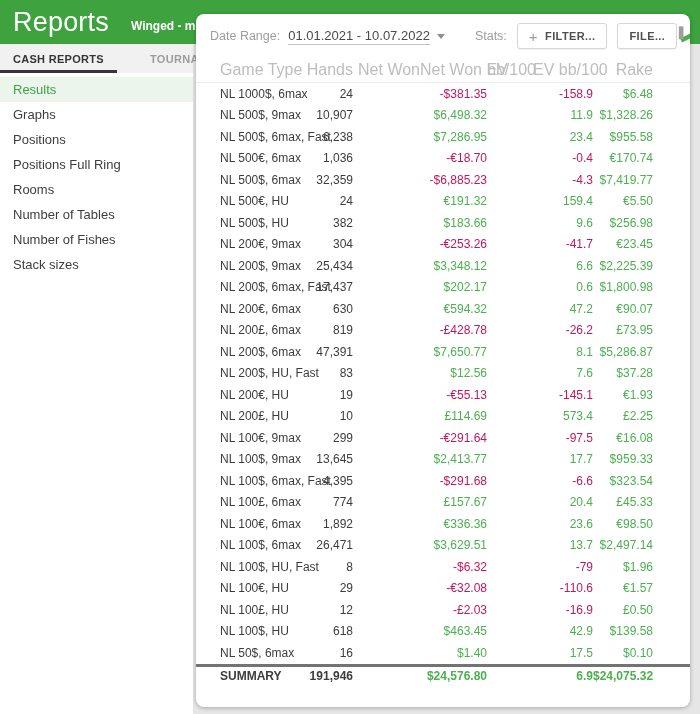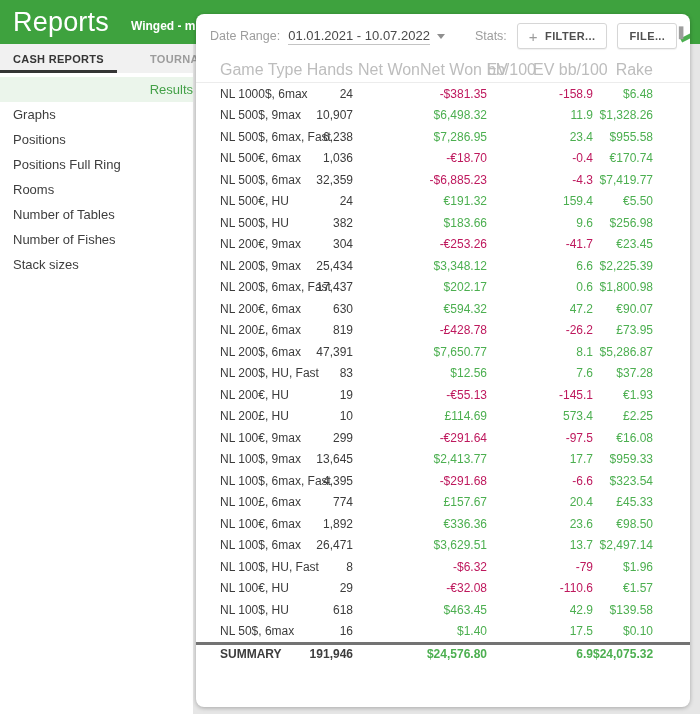--- a/index.html
+++ b/index.html
@@ -29,21 +29,21 @@
     padding:0 13px; display:flex; align-items:center; position:relative; cursor:pointer; white-space:nowrap;
   }
   .tab.active { color:#353535; }
   .tab.active::after { content:""; position:absolute; left:0; right:0; bottom:0; height:3px; background:#353535; }
   
   .sidebar {
     position:absolute; left:0; top:73px; width:193px; bottom:0;
     background:#fff; padding-top:4px; z-index:1;
   }
   .side-item { height:25px; line-height:25px; padding-left:13px; font-size:13px; color:#3d3d3d; cursor:pointer; white-space:nowrap; }
-  .side-item.active { color:#43a047; background:#ebf5eb;text-align:right; }
+  .side-item.active { color:#43a047; background:#ebf5eb; }
   
   .card {
     position:absolute; left:196px; top:14px; width:494px; height:693px;
     background:#fff; border-radius:8px; box-shadow:0 1px 4px rgba(0,0,0,.28);
     overflow:hidden; z-index:2;
   }
   .toolbar { height:44px; display:flex; align-items:center; padding:0 10px 0 14px; }
   .lbl { color:#9d9d9d; font-size:12.5px; white-space:nowrap; }
   .date-value { color:#4a4a4a; font-size:13px; margin-left:8px; border-bottom:1px solid #c4c4c4; padding-bottom:1px; cursor:pointer; white-space:nowrap; }
   .caret-gray { width:0;height:0;border-left:4px solid transparent;border-right:4px solid transparent;border-top:5px solid #8f8f8f; margin-left:7px; }
@@ -393,20 +393,29 @@
       <div class="trow">
         <div class="td game">NL 100€, HU</div>
         <div class="td">29</div>
         <div class="td"></div>
         <div class="td neg">-€32.08</div>
         <div class="td"></div>
         <div class="td neg">-110.6</div>
         <div class="td pos">€1.57</div>
       </div>
 
+      <div class="trow">
+        <div class="td game">NL 100£, HU</div>
+        <div class="td">12</div>
+        <div class="td"></div>
+        <div class="td neg">-£2.03</div>
+        <div class="td"></div>
+        <div class="td neg">-16.9</div>
+        <div class="td pos">£0.50</div>
+      </div>
 
       <div class="trow">
         <div class="td game">NL 100$, HU</div>
         <div class="td">618</div>
         <div class="td"></div>
         <div class="td pos">$463.45</div>
         <div class="td"></div>
         <div class="td pos">42.9</div>
         <div class="td pos">$139.58</div>
       </div>

